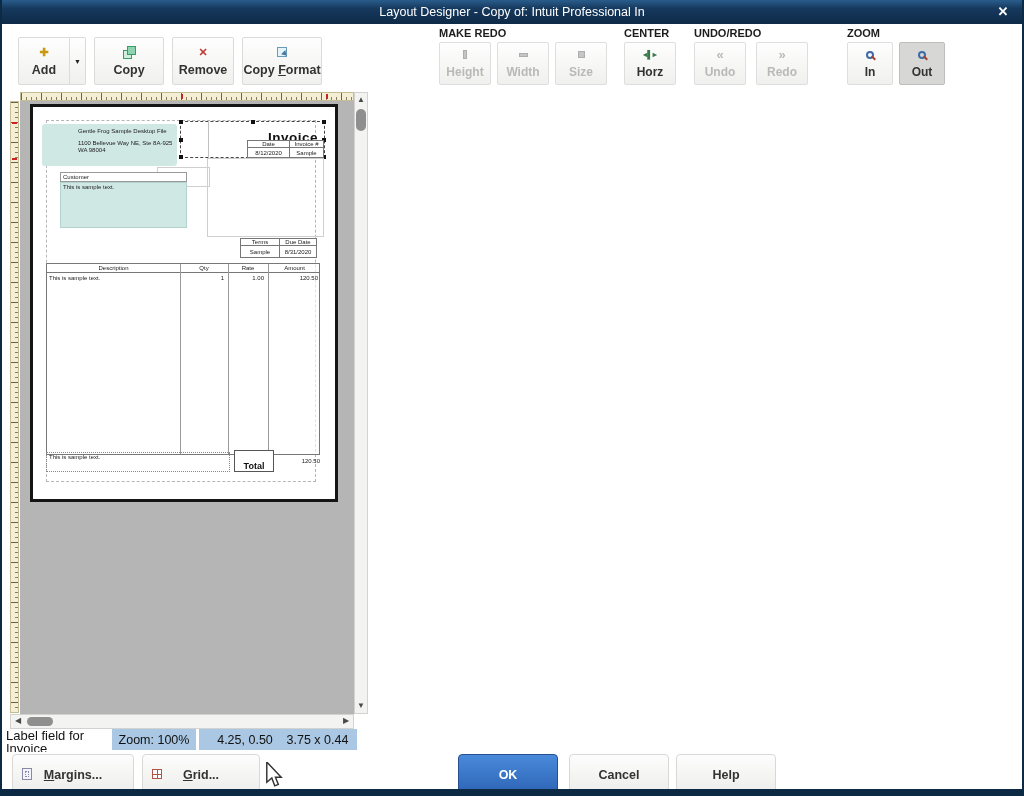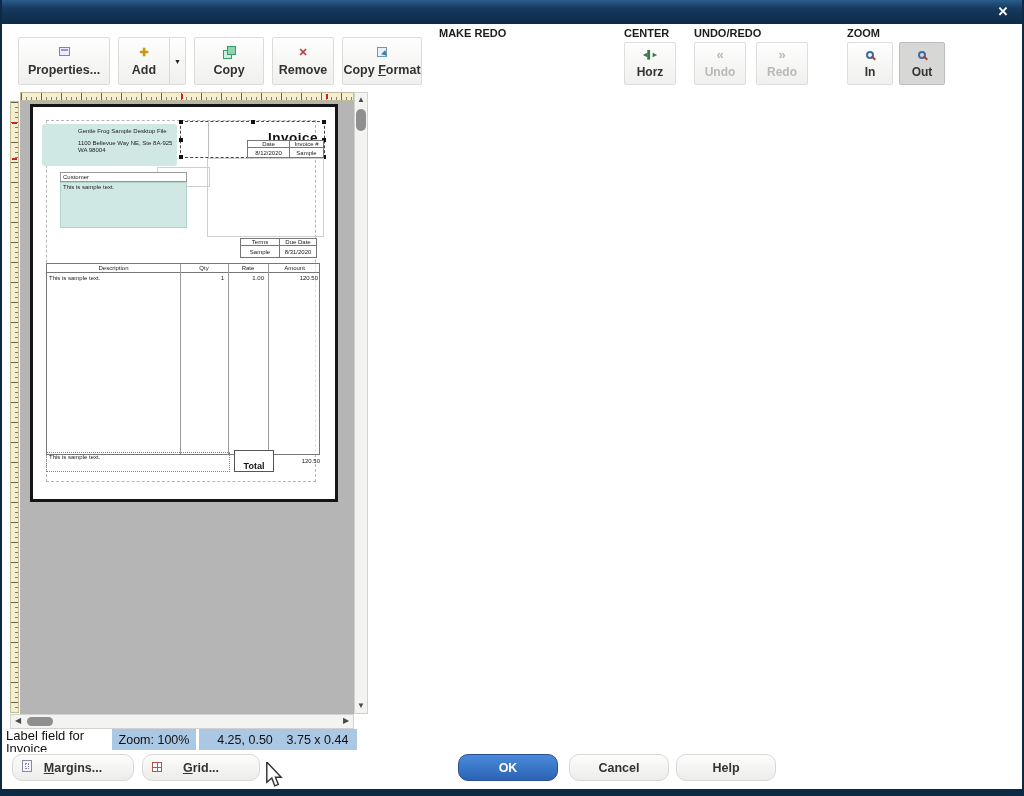--- a/index.html
+++ b/index.html
@@ -78,22 +78,22 @@
   .sb-arrow { position:absolute; font-size:8px; color:#4a4a4a; width:12px; height:12px; line-height:12px; text-align:center; }
   .sb-thumb { position:absolute; background:#8f8f8f; border-radius:5px; }
 
   
   .status-label { position:absolute; left:4px; top:729px; width:100px; height:23px; overflow:hidden;
                   font-size:13px; line-height:13px; color:#111; }
   .scell { position:absolute; top:729px; height:21px; background:#aac7e3; color:#111; font-size:12.5px;
            display:flex; align-items:center; justify-content:center; }
 
   
-  .fbtn { position:absolute; top:754px; height:27px; background:linear-gradient(#fdfdfd,#ececea);
-          border:1px solid #d8d8d6; border-radius:10px; font-size:12.5px; font-weight:bold; color:#333;
+  .fbtn { position:absolute; top:754px; height:42px; background:linear-gradient(#fdfdfd,#ececea);
+          border:1px solid #d8d8d6; border-radius:4px; font-size:12.5px; font-weight:bold; color:#333;
           display:flex; align-items:center; justify-content:center; }
   .fbtn .licon { position:absolute; left:9px; }
   .ok-btn { background:linear-gradient(#4a8ada,#2c63b4); border:1px solid #274f91; color:#fff; }
   .marg-ic { width:10px; height:12px; border:1px solid #8888a8; background:#f4f4ff; position:relative; display:inline-block; }
   .marg-ic:before { content:""; position:absolute; inset:2px; border:1px dotted #8888a8; }
   .grid-ic { width:10px; height:10px; border:1px solid #b05548; position:relative; display:inline-block; background:#fff; }
   .grid-ic:before { content:""; position:absolute; left:4px; top:0; bottom:0; width:1px; background:#b05548; }
   .grid-ic:after { content:""; position:absolute; top:4px; left:0; right:0; height:1px; background:#b05548; }
   .red-rect { position:absolute; left:251px; top:748px; width:181px; height:37px; border:4px solid #e0231e;
               border-radius:2px; display:flex; align-items:center; gap:6px; padding-left:8px;
@@ -102,33 +102,28 @@
         text-align:center; color:#222; flex:0 0 auto; }
   .bottom-strip { position:absolute; left:0; bottom:0; width:100%; height:7px; background:#0d2a45; }
   u { text-decoration:underline; }
 </style>
 </head>
 <body>
 
 <div class="window">
 
   <div class="titlebar">
+    <span>Layout Designer - Copy of: Intuit Professional In</span>
     <span class="close-x">
       <span>✕</span>
     </span>
   </div>
 
   <div class="toolbar">
     <div class="tb-row">
-      <div class="tb-btn" style="width:92px">
-        <span class="ic">
-            <span class="propic"></span>
-          </span>
-        <span>Properties...</span>
-      </div>
       <div class="tb-split">
         <div class="tb-btn" style="width:52px;border-radius:2px 0 0 2px">
           <span class="ic" style="color:#c79810;font-weight:bold">✚</span>
           <span>Add</span>
         </div>
         <div class="arrow-part">
           <span>▼</span>
         </div>
       </div>
       <div class="tb-btn" style="width:70px">
@@ -144,20 +139,40 @@
       <div class="tb-btn" style="width:80px">
         <span class="ic">
             <span class="cfic"></span>
           </span>
         <span><span>Copy </span><u>F</u><span>ormat</span></span>
       </div>
     </div>
 
     <div class="tb-group" style="left:437px">
       <div class="glabel">MAKE REDO</div>
+      <div class="gbtns">
+        <div class="g-btn disabled">
+          <span class="ic">
+              <span class="bar-v"></span>
+            </span>
+          <span>Height</span>
+        </div>
+        <div class="g-btn disabled">
+          <span class="ic">
+              <span class="bar-h"></span>
+            </span>
+          <span>Width</span>
+        </div>
+        <div class="g-btn disabled">
+          <span class="ic">
+              <span class="bar-s"></span>
+            </span>
+          <span>Size</span>
+        </div>
+      </div>
     </div>
 
     <div class="tb-group" style="left:622px">
       <div class="glabel">CENTER</div>
       <div class="gbtns">
         <div class="g-btn">
           <span class="ic" style="font-size:8px;color:#3a7a4a">◂▌▸</span>
           <span>Horz</span>
         </div>
       </div>

